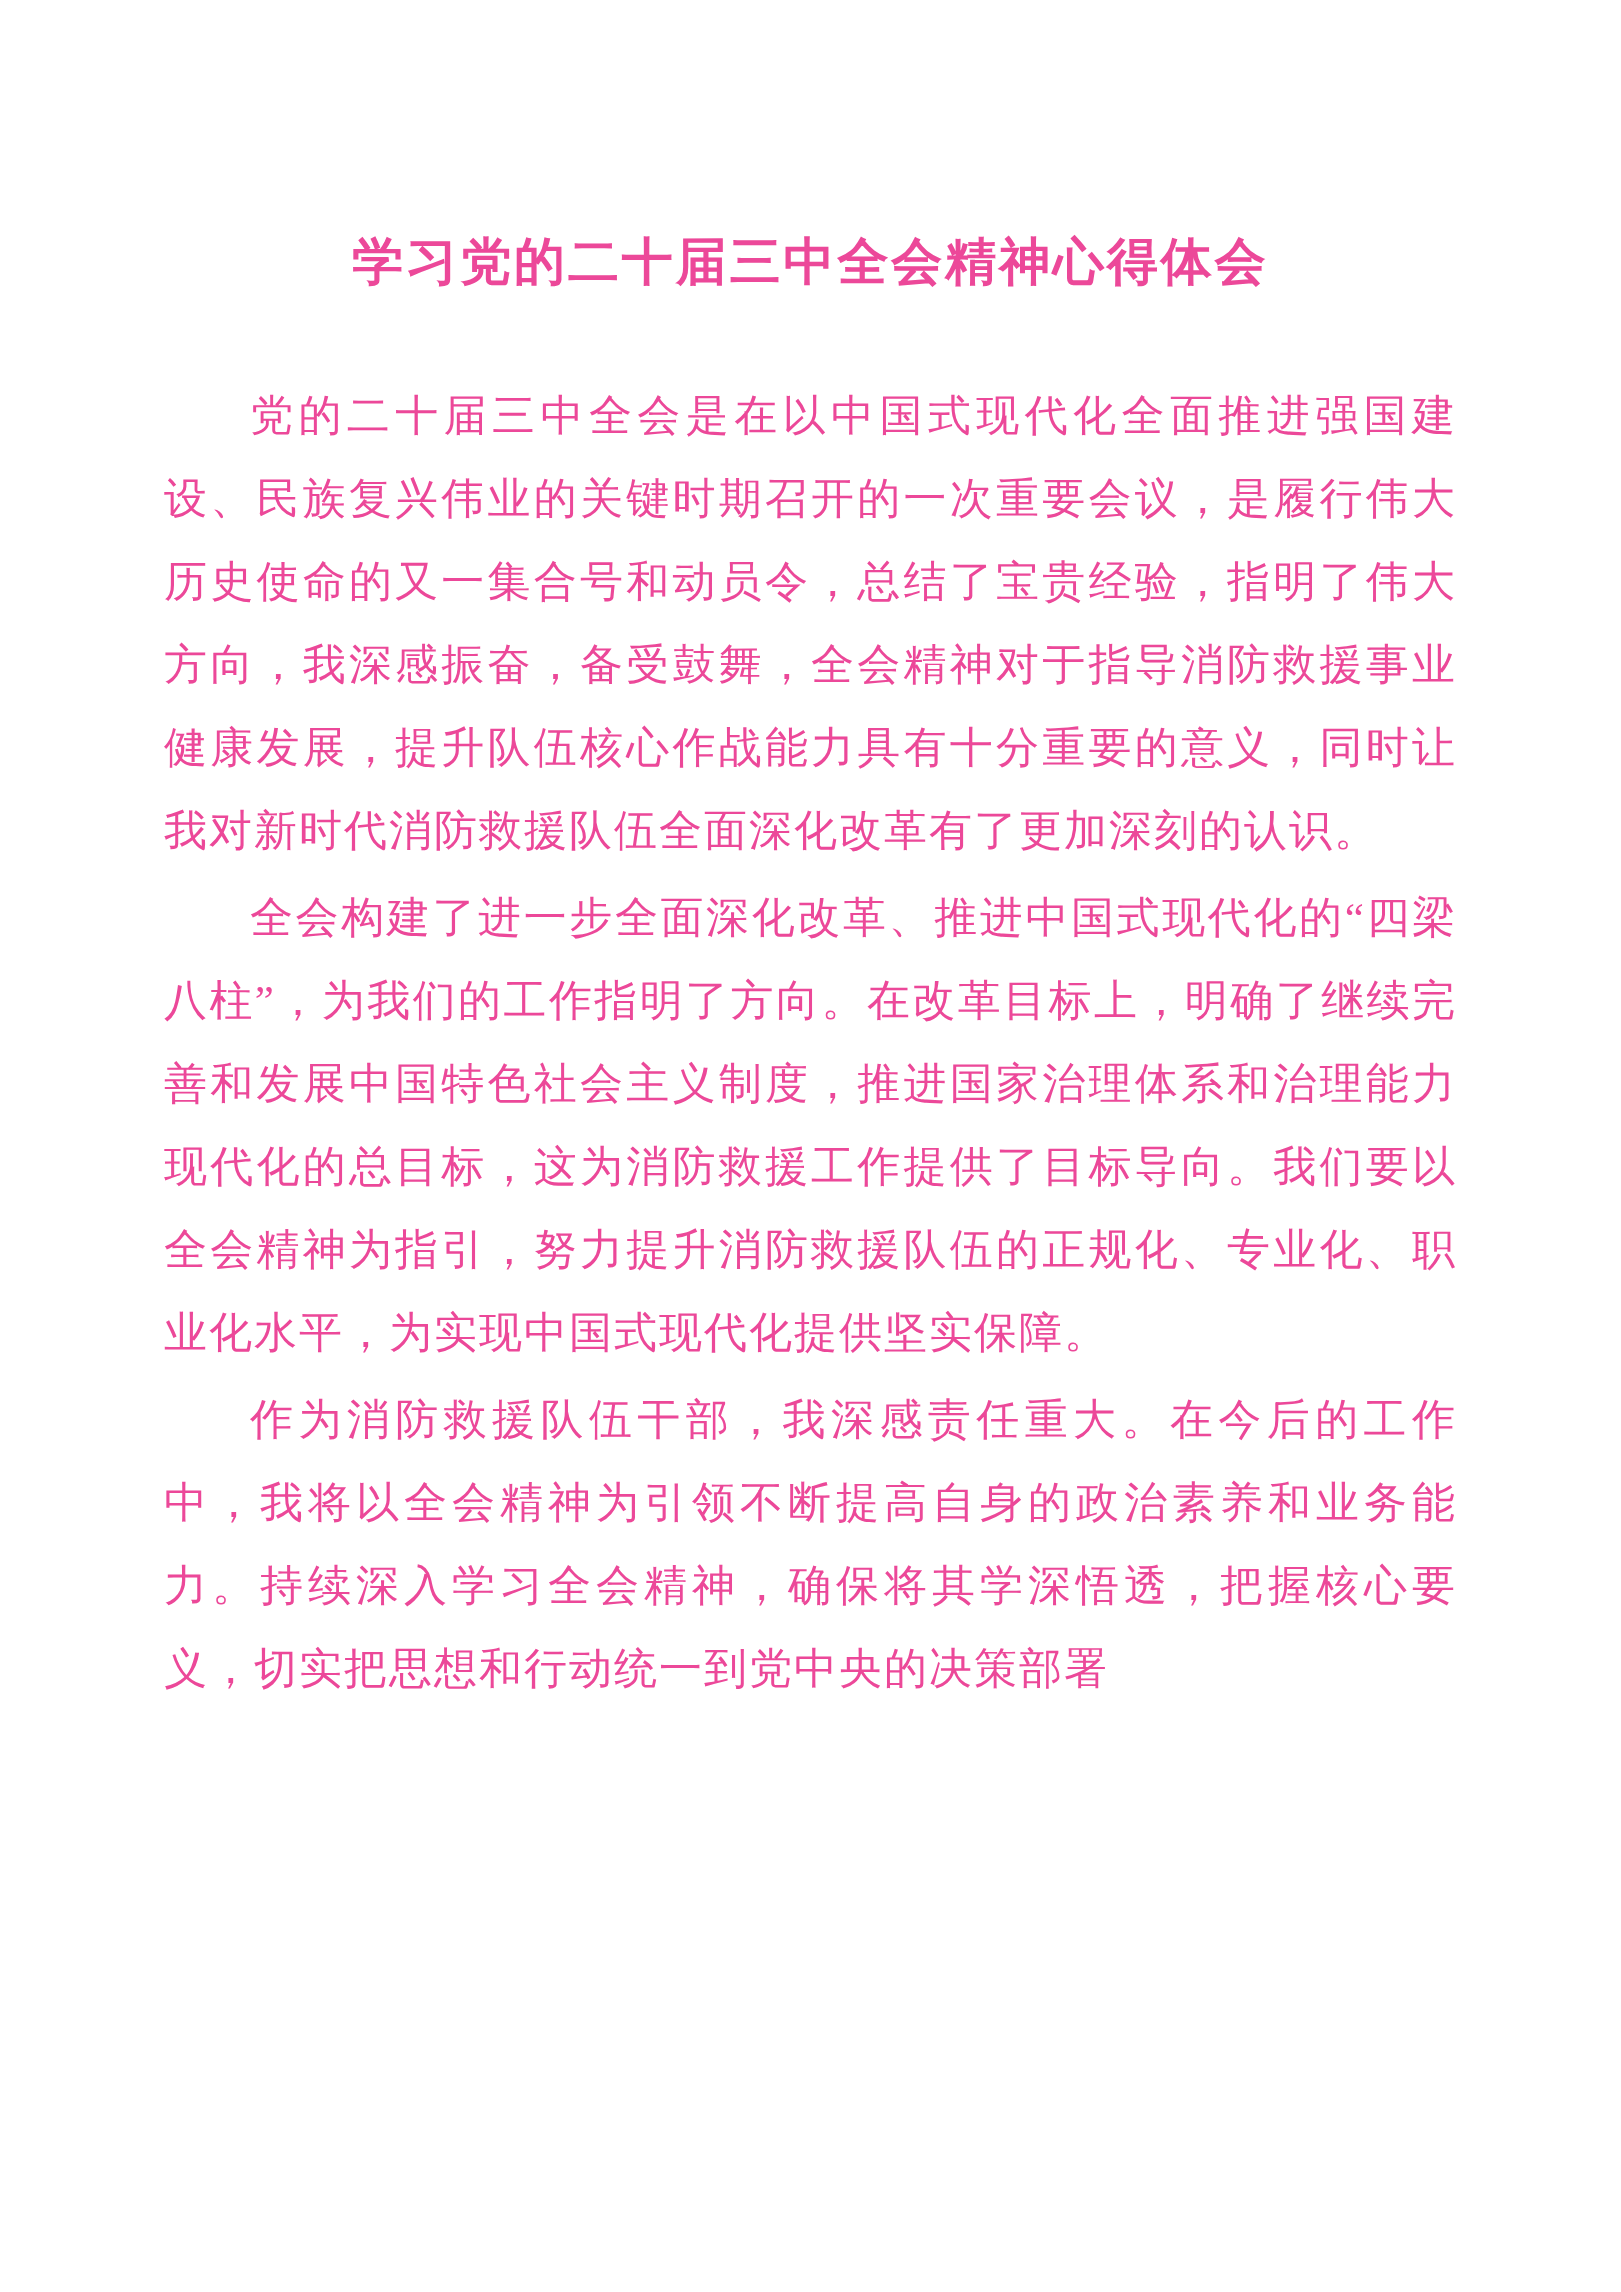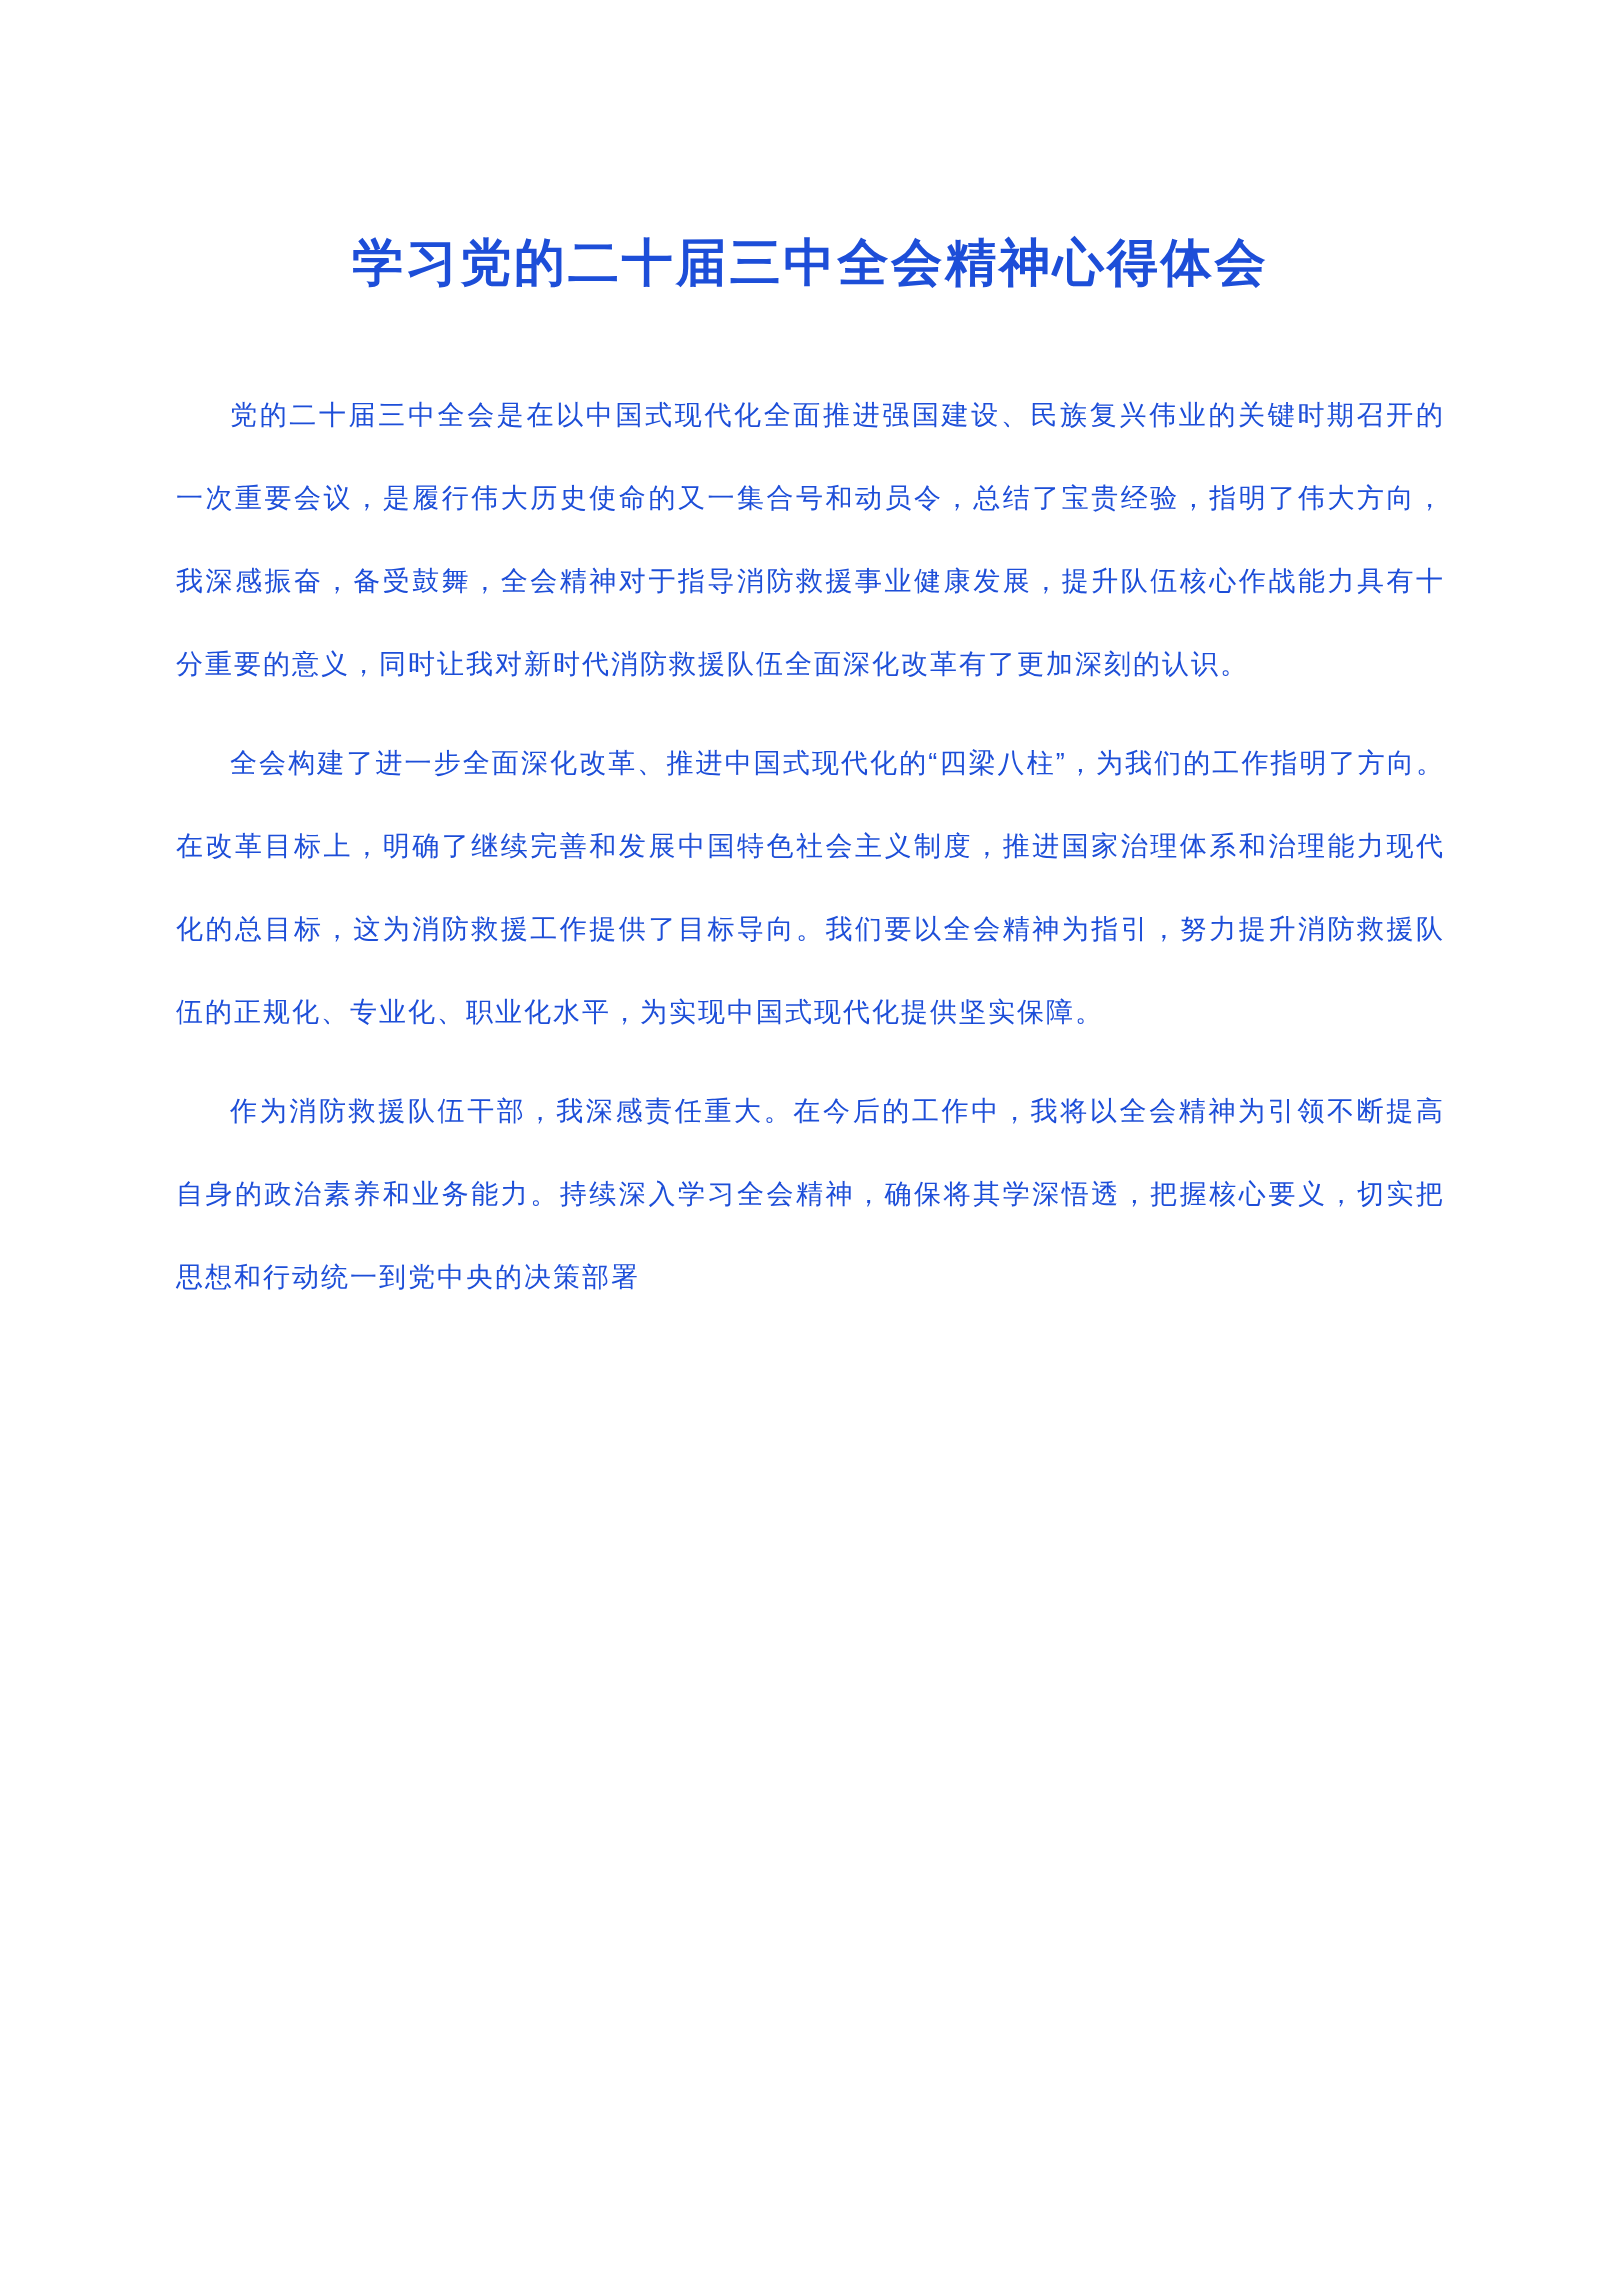--- a/index.html
+++ b/index.html
@@ -8,36 +8,36 @@
     background: #ffffff;
   }
   .page {
     position: relative;
     width: 1621px;
     height: 2293px;
     margin: 0 auto;
     background: #ffffff;
     box-sizing: border-box;
     padding: 227px 160px 0 160px;
-    font-family: Liberation Sans, sans-serif;
-    color: #1d4ed8;
+    font-family: Liberation Serif, serif;
+    color: #ec4899;
     overflow: hidden;
   }
   .doc-title {
     font-size: 51px;
     font-weight: 700;
     text-align: center;
     margin: 0 0 76px 0;
     letter-spacing: 2.9px;
     line-height: 71px;
   }
   .para {
-    font-size: 27px;
+    font-size: 43px;
     line-height: 83px;
-    margin: 16px;
+    margin: 4px;
     text-indent: 2em;
     text-align: justify;
     text-align-last: left;
     letter-spacing: 2px;
     word-break: break-all;
   }
 </style>
 </head>
 <body>
 

